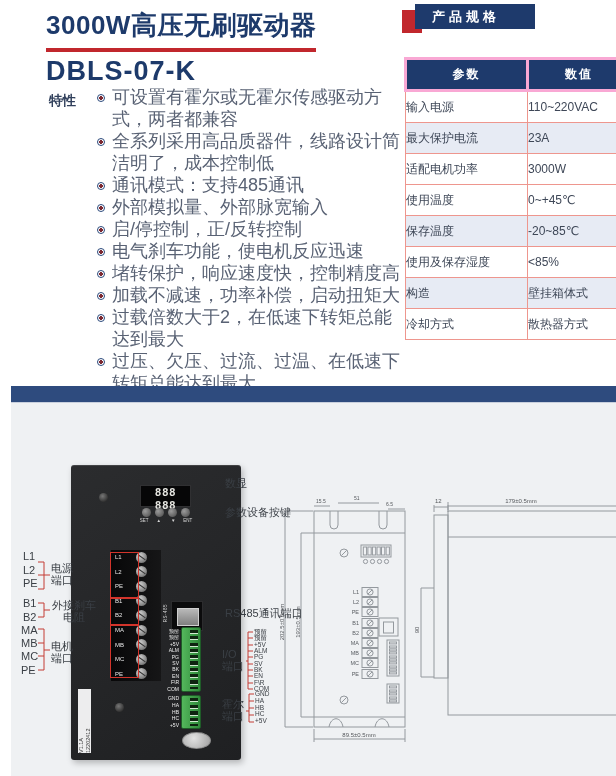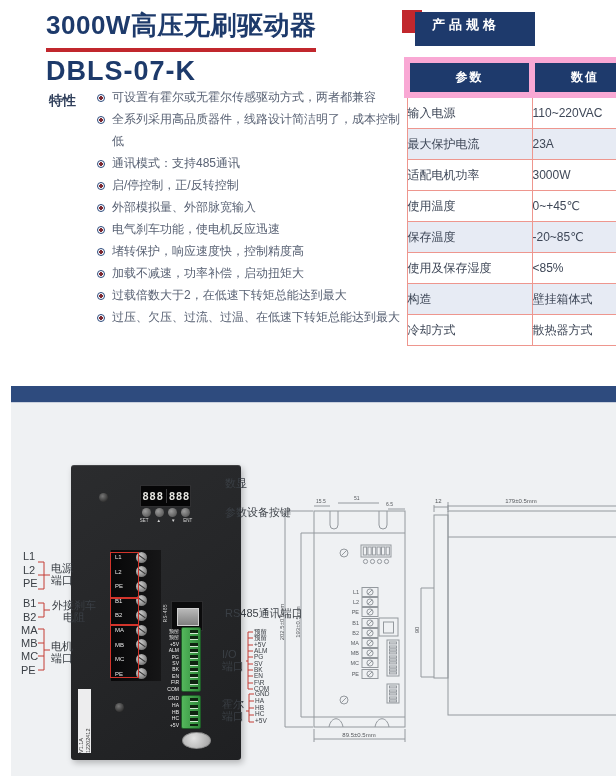--- a/index.html
+++ b/index.html
@@ -8,47 +8,47 @@
   .abs{position:absolute;}
 
   
   .title{left:35px;top:8px;margin:0;font-size:26px;font-weight:bold;color:#1d3a6b;letter-spacing:.5px;
          border-bottom:4px solid #c1272d;padding-bottom:5px;display:inline-block;}
   .model{left:35px;top:56px;font-size:27px;font-weight:600;color:#1d3a6b;letter-spacing:1px;}
 
   
   .feat-head{left:38px;top:92px;font-size:13.5px;font-weight:bold;color:#31405c;}
   .feat-list{left:84px;top:86px;width:312px;margin:0;padding:0;list-style:none;}
-  .feat-list li{position:relative;padding-left:17px;font-size:12px;line-height:22px;color:#596274;}
+  .feat-list li{position:relative;padding-left:17px;font-size:18px;line-height:22px;color:#596274;}
   .feat-list li::before{content:"";position:absolute;left:2px;top:7.5px;width:6px;height:6px;border-radius:50%;
      border:1.5px solid #2c4a7c;background:radial-gradient(circle,#7c2831 0 1.6px,transparent 1.8px);}
 
   
   .red-sq{left:391px;top:10px;width:20px;height:23px;background:#c1272d;}
-  .spec-banner{left:404px;top:12px;width:120px;height:34px;background:#1e3a6c;color:#fff;font-size:13px;
+  .spec-banner{left:404px;top:4px;width:120px;height:25px;background:#1e3a6c;color:#fff;font-size:13px;
      font-weight:bold;letter-spacing:4px;line-height:25px;padding-left:17px;box-sizing:border-box;}
   table.spec{position:absolute;left:393px;top:57px;width:215px;border-collapse:collapse;table-layout:fixed;}
   table.spec th{width:117px;height:27px;background:#1e3a6c;color:#fff;font-size:12px;font-weight:bold;
-     letter-spacing:2px;border:6px solid #f9a8d4;}
+     letter-spacing:2px;border:3px solid #f9a8d4;}
   table.spec th:last-child{width:98px;}
   table.spec td{height:30px;font-size:12px;color:#3e4757;text-align:left;border:1px solid #ee968e;padding:0;background:#fff;}
   table.spec tr.shaded td{background:#e7ebf4;}
 
   
   .divider{left:0;top:386px;width:616px;height:16px;background:#2e4b7e;border-bottom:2px solid #c9d0dd;}
   .diagram-bg{left:0;top:403px;width:616px;height:373px;background:#eff1f3;}
   svg.overlay{position:absolute;left:0;top:403px;z-index:1;}
 
   
   .device{left:60px;top:465px;width:170px;height:295px;z-index:2;border-radius:3px;
      background:linear-gradient(145deg,#2b2c2e,#242527 60%,#1f2022);
      box-shadow:inset 0 1px 0 rgba(255,255,255,.12),2px 3px 6px rgba(0,0,0,.25);}
   .seg{position:absolute;left:69px;top:20px;width:49px;height:20px;background:#060607;border:1px solid #303032;
      color:#e9e9e4;font-family:"DejaVu Sans Mono",monospace;font-size:11px;font-weight:bold;
-     display:flex;align-items:center;justify-content:flex-end;letter-spacing:.5px;}
+     display:flex;align-items:center;justify-content:flex-start;letter-spacing:.5px;flex-direction:column;}
   .segdiv{width:1px;height:14px;background:#3a3a3c;margin:0 2px;}
   .btn{position:absolute;top:43px;width:9px;height:9px;border-radius:50%;
      background:radial-gradient(circle at 35% 35%,#9b9b9b,#5f5f5f 70%,#3c3c3c);}
   .btnlbls{position:absolute;left:66px;top:53px;width:58px;display:flex;}
   .btnlbls span{width:14.5px;text-align:center;font-size:4.5px;color:#d7d7d7;}
   .tstrip{position:absolute;left:40px;top:85px;width:50px;height:131px;background:linear-gradient(90deg,#070708,#161617);}
   .trow{display:flex;align-items:center;height:14.55px;}
   .tl{width:21px;padding-left:4px;font-size:6px;color:#e8e8e8;}
   .tsc{width:11px;height:11px;border-radius:50%;position:relative;
      background:radial-gradient(circle at 35% 35%,#d6d6d6,#8a8a8a 60%,#4a4a4a);}
@@ -101,22 +101,22 @@
 
   <h1 class="abs title">3000W高压无刷驱动器</h1>
   <div class="abs model">DBLS-07-K</div>
 
   <span class="abs feat-head">特性</span>
   <ul class="abs feat-list">
 
   <li>可设置有霍尔或无霍尔传感驱动方式，两者都兼容</li>
       <li>全系列采用高品质器件，线路设计简洁明了，成本控制低</li>
       <li>通讯模式：支持485通讯</li>
+      <li>外部模拟量、外部脉宽输入</li>
       <li>启/停控制，正/反转控制</li>
-      <li>外部模拟量、外部脉宽输入</li>
       <li>电气刹车功能，使电机反应迅速</li>
       <li>堵转保护，响应速度快，控制精度高</li>
       <li>加载不减速，功率补偿，启动扭矩大</li>
       <li>过载倍数大于2，在低速下转矩总能达到最大</li>
       <li>过压、欠压、过流、过温、在低速下转矩总能达到最大</li>
     </ul>
 
   <div class="abs red-sq"></div>
   <div class="abs spec-banner">产品规格</div>
   <table class="spec">

